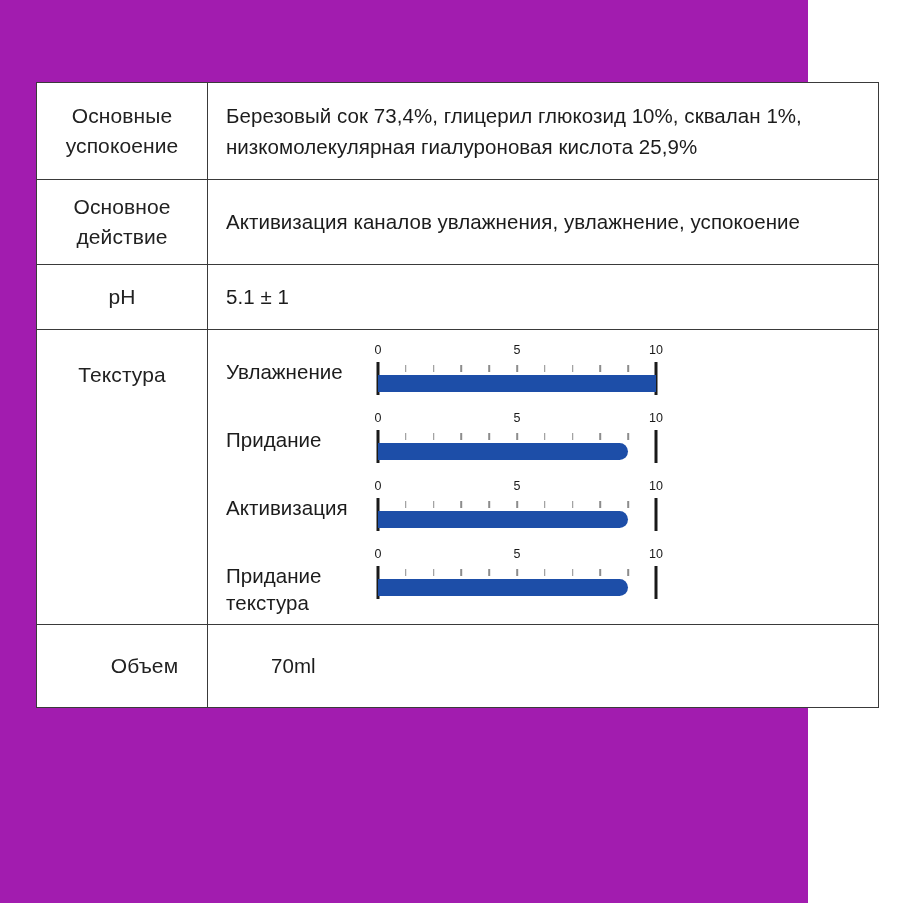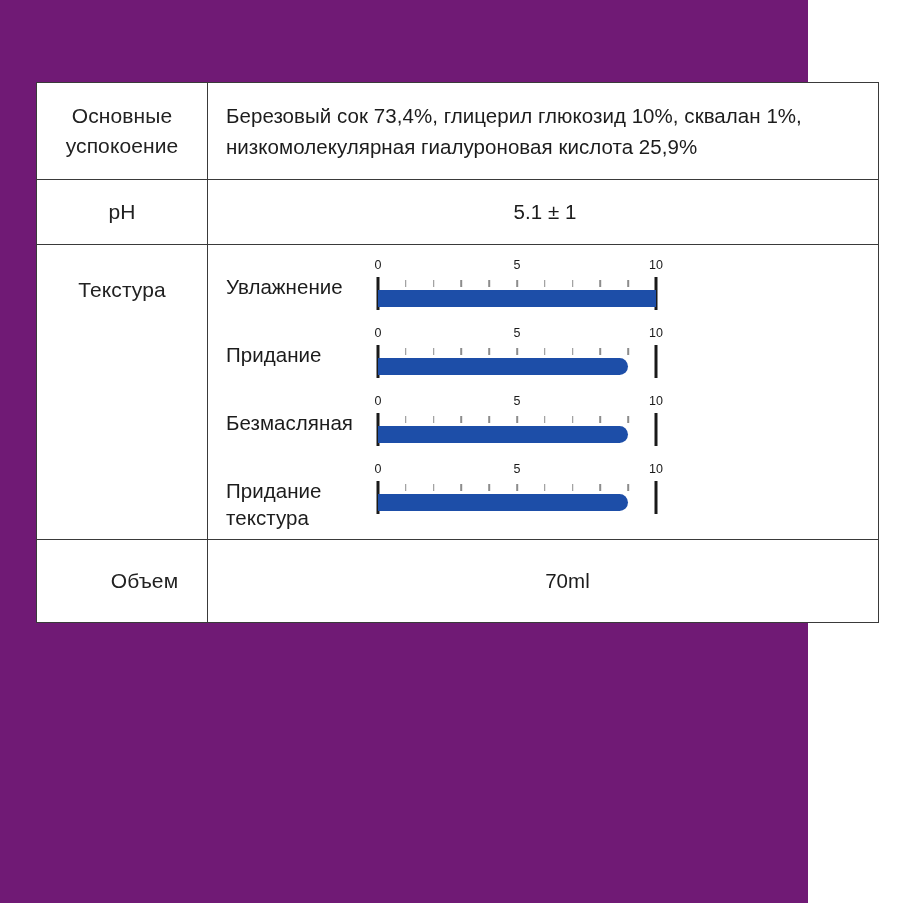--- a/index.html
+++ b/index.html
@@ -12,21 +12,21 @@
     width: 909px;
     height: 903px;
     font-family: "Liberation Sans", sans-serif;
     color: #1a1a1a;
     -webkit-font-smoothing: antialiased;
   }
   .page {
     position: relative;
     width: 808px;
     height: 903px;
-    background: #701a75;
+    background: #a21caf;
   }
   .spec-table {
     position: absolute;
     left: 36px;
     top: 82px;
     width: 840px;
     border-collapse: collapse;
     table-layout: fixed;
     background: #ffffff;
   }
@@ -54,21 +54,20 @@
     text-align: left;
     font-size: 20.5px;
     line-height: 1.52;
     color: #1c1c1c;
     padding: 12px 14px 12px 18px;
     letter-spacing: 0.05px;
   }
   .value-cell.tight {
     padding-top: 10px;
     padding-bottom: 10px;
-    text-align: center;
   }
 
   
   .row-components td { height: 96px; }
   .row-action td { height: 84px; }
   .row-ph td { height: 64px; margin-top: 12px; }
   .row-texture td { height: 92px; }
   .row-props td { height: 280px; vertical-align: top; }
   .row-volume td { height: 82px; padding-left: 45px; }
 
@@ -174,20 +173,33 @@
           </div>
         </td>
         <td class="col-value">
           <div class="value-cell">
             <div>Березовый сок 73,4%, глицерил глюкозид 10%, сквалан 1%,</div>
             <div>низкомолекулярная гиалуроновая кислота 25,9%</div>
           </div>
         </td>
       </tr>
 
+      <tr class="row-action">
+        <td class="col-label">
+          <div class="label-cell">
+            <div>Основное</div>
+            <div>действие</div>
+          </div>
+        </td>
+        <td class="col-value">
+          <div class="value-cell">
+            <div>Активизация каналов увлажнения, увлажнение, успокоение</div>
+          </div>
+        </td>
+      </tr>
 
       <tr class="row-ph">
         <td class="col-label">
           <div class="label-cell">
             <div>pH</div>
           </div>
         </td>
         <td class="col-value">
           <div class="value-cell tight">
             <div>5.1 ± 1</div>
@@ -259,21 +271,21 @@
                   </div>
                   <div class="meter-track">
                     <span class="endcap" style="left: 0px;"></span>
                     <span class="endcap" style="left: 278px;"></span>
                     <span class="bar rounded" style="left: 0px; width: 250.2px; background: rgb(29, 78, 168);"></span>
                   </div>
                 </div>
               </div>
               <div class="prop-row">
                 <div class="prop-name">
-                  <div>Безмасляная</div>
+                  <div>Активизация</div>
                 </div>
                 <div class="meter">
                   <div class="meter-numbers">
                     <span class="meter-num" style="left: 0px;">0</span>
                     <span class="meter-num" style="left: 139px;">5</span>
                     <span class="meter-num" style="left: 278px;">10</span>
                   </div>
                   <div class="meter-ticks">
                     <span class="tick major" style="left: 0px;"></span>
                     <span class="tick" style="left: 27.8px;"></span>

